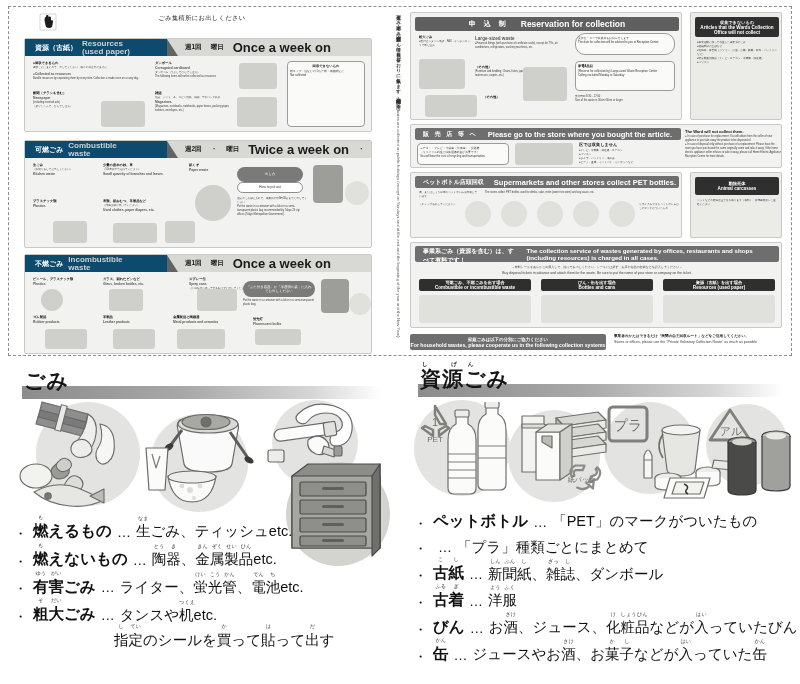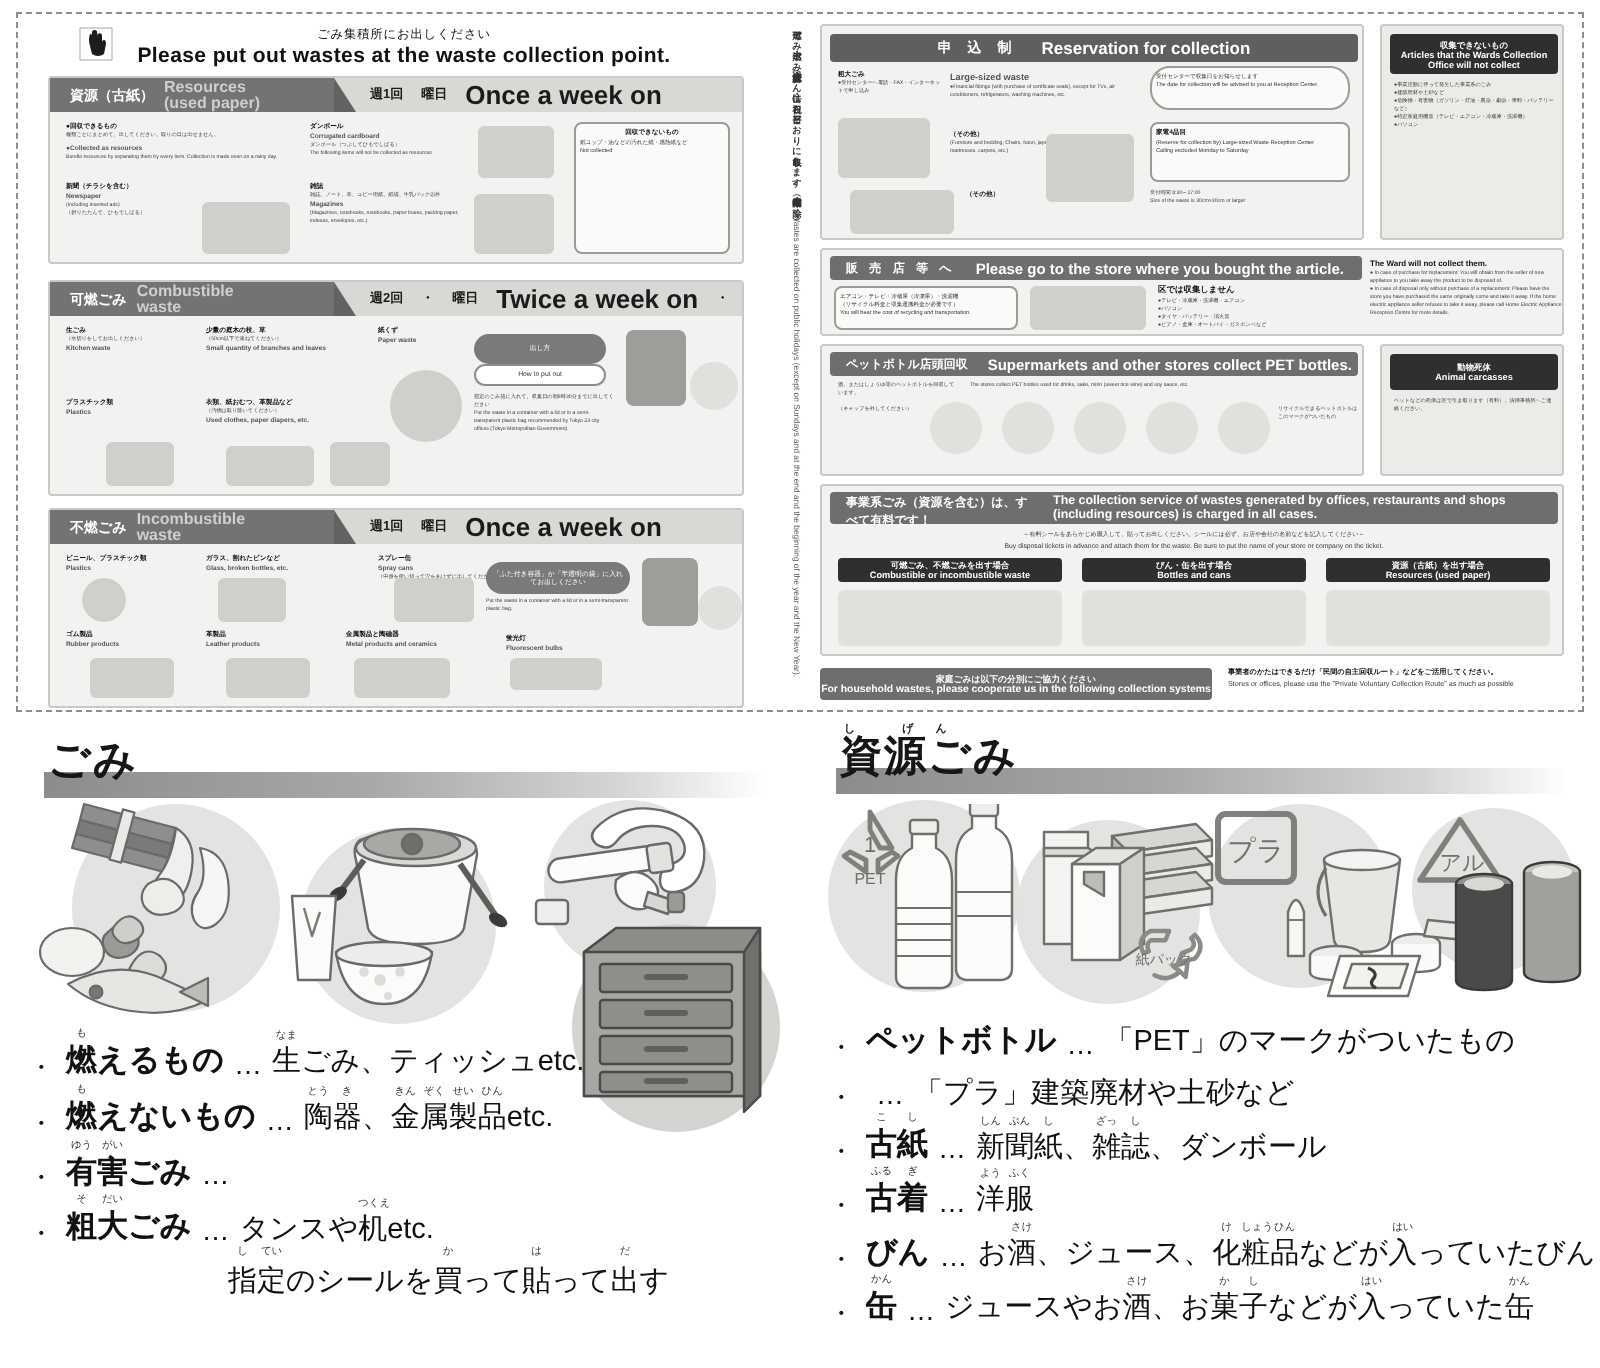--- a/index.html
+++ b/index.html
@@ -28,21 +28,21 @@
   .banner{
     text-align:center;color:#111;
   }
   .banner .jp{font-size:6.2px;letter-spacing:.4px;line-height:1.25;}
   .banner .en{font-size:10.5px;font-weight:bold;letter-spacing:.2px;line-height:1.3;}
 
   
   .cat{position:absolute;left:0;width:100%;height:17px;}
   .cat .darkwrap{position:absolute;left:0;top:0;height:17px;width:100%;background:#d8d8d4;}
   .cat .dark{
-    position:absolute;left:0;top:0;height:17px;width:142px;background:#737373;
+    position:absolute;left:0;top:0;height:17px;width:142px;background:#0c4a6e;
     color:#fff;display:flex;align-items:center;gap:5px;padding-left:10px;box-sizing:border-box;
   }
   .cat .dark:after{
     content:"";position:absolute;right:-11px;top:0;border-left:11px solid #636363;
     border-top:17px solid transparent;
   }
   .cat .jpname{font-size:7px;font-weight:bold;white-space:nowrap;}
   .cat .enname{font-size:8px;font-weight:bold;line-height:.95;color:#cfcfcf;}
   .cat .freq{
     position:absolute;left:160px;top:0;height:17px;display:flex;align-items:center;
@@ -138,21 +138,20 @@
 
 <div class="page">
 
   <div class="poster">
     <div class="poster-dash"></div>
 
     <div class="half half-left">
 
       <div class="banner" style="position:absolute;left:30px;top:6px;width:320px;">
         <div class="jp">ごみ集積所にお出しください</div>
-        <div class="en">Please put out wastes at the waste collection point.</div>
       </div>
 
       <svg class="svgw" style="left:24px;top:2px;" width="26" height="26" viewBox="0 0 26 26">
         <path d="M4 4 L20 4 L20 20 L4 20 Z" fill="none" stroke="#aaa" stroke-width=".5"></path>
         <path d="M9 7 q-1 3 0 6 l1 4 q3 2 6 0 l1-5 q0-2-1-2 t-1 1 l0-3 q0-1.4-1.2-1.4 T12.6 8 l0-1.6 q0-1.4-1.3-1.4 T10 6.4 l0 1.2 q-0.5-1-1 -0.6 z" fill="#1c1c1c"></path>
       </svg>
 
       <div class="sheet" style="left:12px;top:30px;width:348px;height:94px;">
         <div class="cat" style="top:0;">
           <div class="darkwrap"></div>
@@ -565,20 +564,21 @@
           <span class="dot">・</span>
           <span class="term"><span class="rb"><span class="rt">も</span><span>燃</span></span>えないもの</span>
           <span class="mid">…</span>
           <span class="desc"><span class="rb"><span class="rt">とう</span><span>陶</span></span><span class="rb"><span class="rt">き</span><span>器</span></span>、<span class="rb"><span class="rt">きん</span><span>金</span></span><span class="rb"><span class="rt">ぞく</span><span>属</span></span><span class="rb"><span class="rt">せい</span><span>製</span></span><span class="rb"><span class="rt">ひん</span><span>品</span></span>etc.</span>
         </div>
 
         <div class="bl" style="margin-bottom:10px">
           <span class="dot">・</span>
           <span class="term"><span class="rb"><span class="rt">ゆう</span><span>有</span></span><span class="rb"><span class="rt">がい</span><span>害</span></span>ごみ</span>
           <span class="mid">…</span>
+          <span class="desc">ライター、<span class="rb"><span class="rt">けい</span><span>蛍</span></span><span class="rb"><span class="rt">こう</span><span>光</span></span><span class="rb"><span class="rt">かん</span><span>管</span></span>、<span class="rb"><span class="rt">でん</span><span>電</span></span><span class="rb"><span class="rt">ち</span><span>池</span></span>etc.</span>
         </div>
 
         <div class="bl" style="margin-bottom:8px">
           <span class="dot">・</span>
           <span class="term"><span class="rb"><span class="rt">そ</span><span>粗</span></span><span class="rb"><span class="rt">だい</span><span>大</span></span>ごみ</span>
           <span class="mid">…</span>
           <span class="desc">タンスや<span class="rb"><span class="rt">つくえ</span><span>机</span></span>etc.</span>
         </div>
 
         <div class="bl" style="padding-left:100px">
@@ -691,21 +691,21 @@
         <div class="bl" style="margin-bottom:9px">
           <span class="dot">・</span>
           <span class="term">ペットボトル</span>
           <span class="mid">…</span>
           <span class="desc">「PET」のマークがついたもの</span>
         </div>
 
         <div class="bl" style="margin-bottom:9px">
           <span class="dot">・</span>
           <span class="mid">…</span>
-          <span class="desc">「プラ」建築廃材や土砂など</span>
+          <span class="desc">「プラ」種類ごとにまとめて</span>
         </div>
 
         <div class="bl" style="margin-bottom:9px">
           <span class="dot">・</span>
           <span class="term"><span class="rb"><span class="rt">こ</span><span>古</span></span><span class="rb"><span class="rt">し</span><span>紙</span></span></span>
           <span class="mid">…</span>
           <span class="desc"><span class="rb"><span class="rt">しん</span><span>新</span></span><span class="rb"><span class="rt">ぶん</span><span>聞</span></span><span class="rb"><span class="rt">し</span><span>紙</span></span>、<span class="rb"><span class="rt">ざっ</span><span>雑</span></span><span class="rb"><span class="rt">し</span><span>誌</span></span>、ダンボール</span>
         </div>
 
         <div class="bl" style="margin-bottom:9px">

